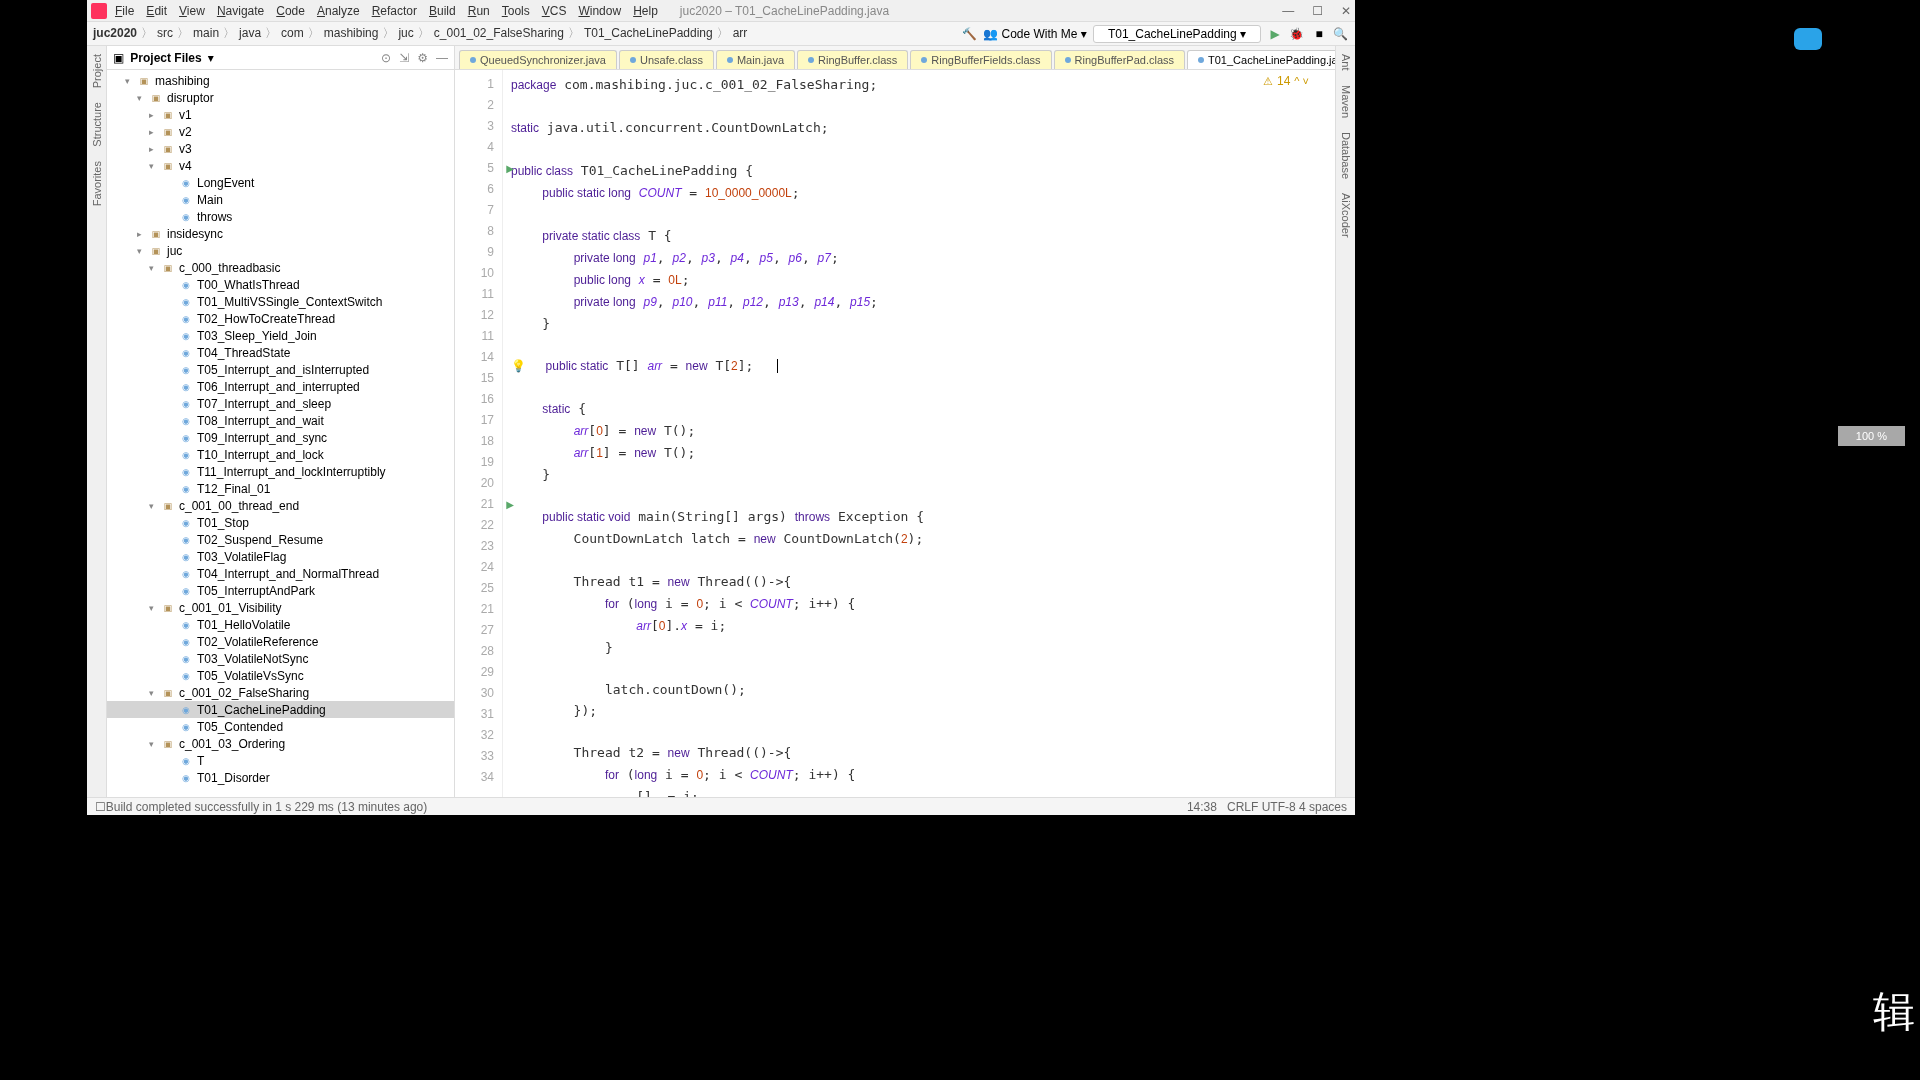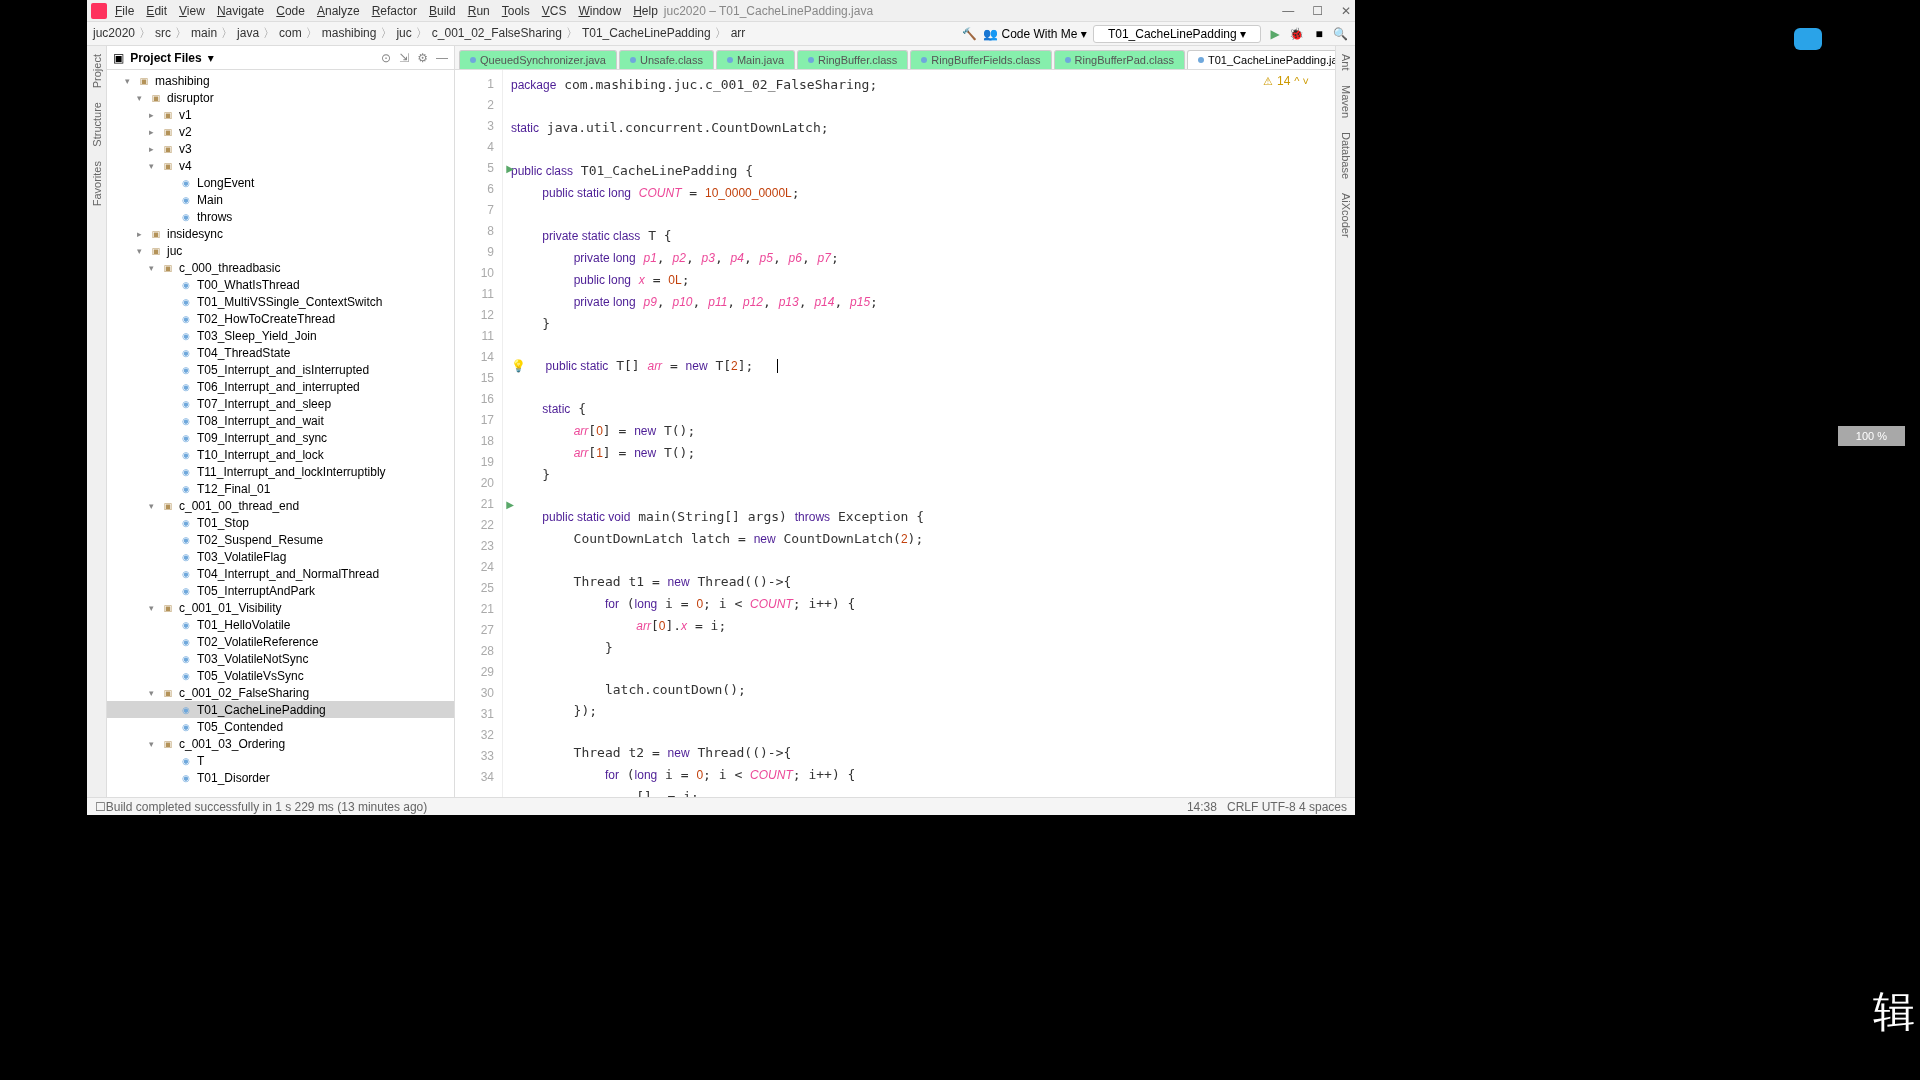--- a/index.html
+++ b/index.html
@@ -2,24 +2,24 @@
 <html><head>
 <meta charset="utf-8">
 <style>
 *{margin:0;padding:0;box-sizing:border-box;font-family:"Segoe UI",Arial,sans-serif;font-size:12px}
 body{background:#000;width:1920px;height:1080px;overflow:hidden}
 .ide{position:absolute;left:87px;top:0;width:1268px;height:815px;background:#fff;display:flex;flex-direction:column}
 .titlebar{height:22px;background:#f0f0f0;display:flex;align-items:center;padding:0 4px;border-bottom:1px solid #ddd}
 .titlebar .logo{width:16px;height:16px;background:#fe315d;border-radius:2px;margin-right:8px}
 .menu{display:flex;gap:12px;color:#333}
 .menu span{cursor:pointer}
-.title-text{margin-left:6px;color:#888}
+.title-text{margin-left:22px;color:#888}
 .winbtns{margin-left:auto;display:flex;gap:18px;color:#666}
 .toolbar{height:24px;background:#f5f5f5;border-bottom:1px solid #ddd;display:flex;align-items:center;padding:0 6px;gap:4px}
-.crumb{font-weight:normal;color:#333}
+.crumb{font-weight:bold;color:#333}
 .bc-sep{color:#888;margin:0 4px}
 .bc-item{color:#333}
 .tb-right{margin-left:auto;display:flex;align-items:center;gap:6px}
 .runcfg{background:#fff;border:1px solid #ccc;padding:1px 14px;border-radius:3px}
 .icon-btn{width:16px;height:16px;display:flex;align-items:center;justify-content:center}
 .play{color:#59a869}
 .body{flex:1;display:flex;overflow:hidden}
 .sidebar-l{width:20px;background:#f0f0f0;border-right:1px solid #ddd;display:flex;flex-direction:column;align-items:center;padding-top:8px;gap:14px;color:#666}
 .sidebar-l .vtab{writing-mode:vertical-rl;transform:rotate(180deg);font-size:11px;cursor:pointer}
 .sidebar-r{width:20px;background:#f0f0f0;border-left:1px solid #ddd;display:flex;flex-direction:column;align-items:center;padding-top:8px;gap:14px;color:#666}
@@ -30,31 +30,31 @@
 .proj-head .hicons{margin-left:auto;display:flex;gap:8px;color:#888}
 .tree{flex:1;overflow:auto;padding:2px 0}
 .tnode{display:flex;align-items:center;height:17px;padding-left:4px;white-space:nowrap;cursor:pointer}
 .tnode.sel{background:#d4d4d4}
 .chev{width:12px;color:#888;font-size:9px}
 .ficon{width:14px;height:14px;margin-right:4px;display:inline-flex;align-items:center;justify-content:center;font-size:9px}
 .ficon.folder{color:#b39258}
 .ficon.file{color:#6fa8dc}
 .editor{flex:1;display:flex;flex-direction:column;overflow:hidden}
 .tabs{height:24px;border-bottom:1px solid #ddd;display:flex;align-items:flex-end;padding-left:4px;background:#f5f5f5}
-.tab{padding:3px 10px;border:1px solid #ccc;border-bottom:none;background:#86efac;margin-right:2px;border-radius:3px 3px 0 0;display:flex;align-items:center;gap:4px;font-size:11px;color:#555}
+.tab{padding:3px 10px;border:1px solid #ccc;border-bottom:none;background:#fef9c3;margin-right:2px;border-radius:3px 3px 0 0;display:flex;align-items:center;gap:4px;font-size:11px;color:#555}
 .tab.active{background:#fff;color:#000}
 .tab .dot{width:6px;height:6px;border-radius:50%;background:#6fa8dc}
 .code-area{flex:1;display:flex;overflow:hidden;position:relative}
 .gutter{width:48px;background:#fff;border-right:1px solid #eee;padding-top:4px;text-align:right;color:#aaa;font-family:Consolas,monospace;font-size:12px;line-height:21px}
 .gutter .ln{padding-right:8px;position:relative}
 .run-icon{position:absolute;right:-12px;color:#59a869;font-size:10px}
 .code{flex:1;padding:4px 8px;font-family:Consolas,monospace;font-size:13px;line-height:21px;white-space:pre;color:#333}
 .kw{color:#4c1d95}
 .num{color:#c2410c}
-.field{color:#ec4899;font-style:italic}
+.field{color:#6d28d9;font-style:italic}
 .bottom{height:24px;border-top:1px solid #ddd;background:#f5f5f5;display:flex;align-items:center;padding:0 8px;gap:14px;color:#666;font-size:11px}
 .bottom .btab{display:flex;align-items:center;gap:3px;cursor:pointer}
 .status{height:18px;background:#f5f5f5;border-top:1px solid #ddd;display:flex;align-items:center;padding:0 8px;font-size:11px;color:#666}
 .status .sright{margin-left:auto;display:flex;gap:10px}
 .warn-badge{position:absolute;top:4px;right:26px;display:flex;align-items:center;gap:4px;color:#c90;font-size:11px}
 .bulb{color:#d9a100;margin-right:4px}
 .cursor{border-left:1px solid #000;animation:blink 1s infinite}
 @keyframes blink{50%{opacity:0}}
 .cloud{position:absolute;right:98px;top:28px;width:28px;height:22px;background:#2aa3e8;border-radius:6px}
 .watermark{position:absolute;right:5px;bottom:40px;color:#fff;font-size:42px}

